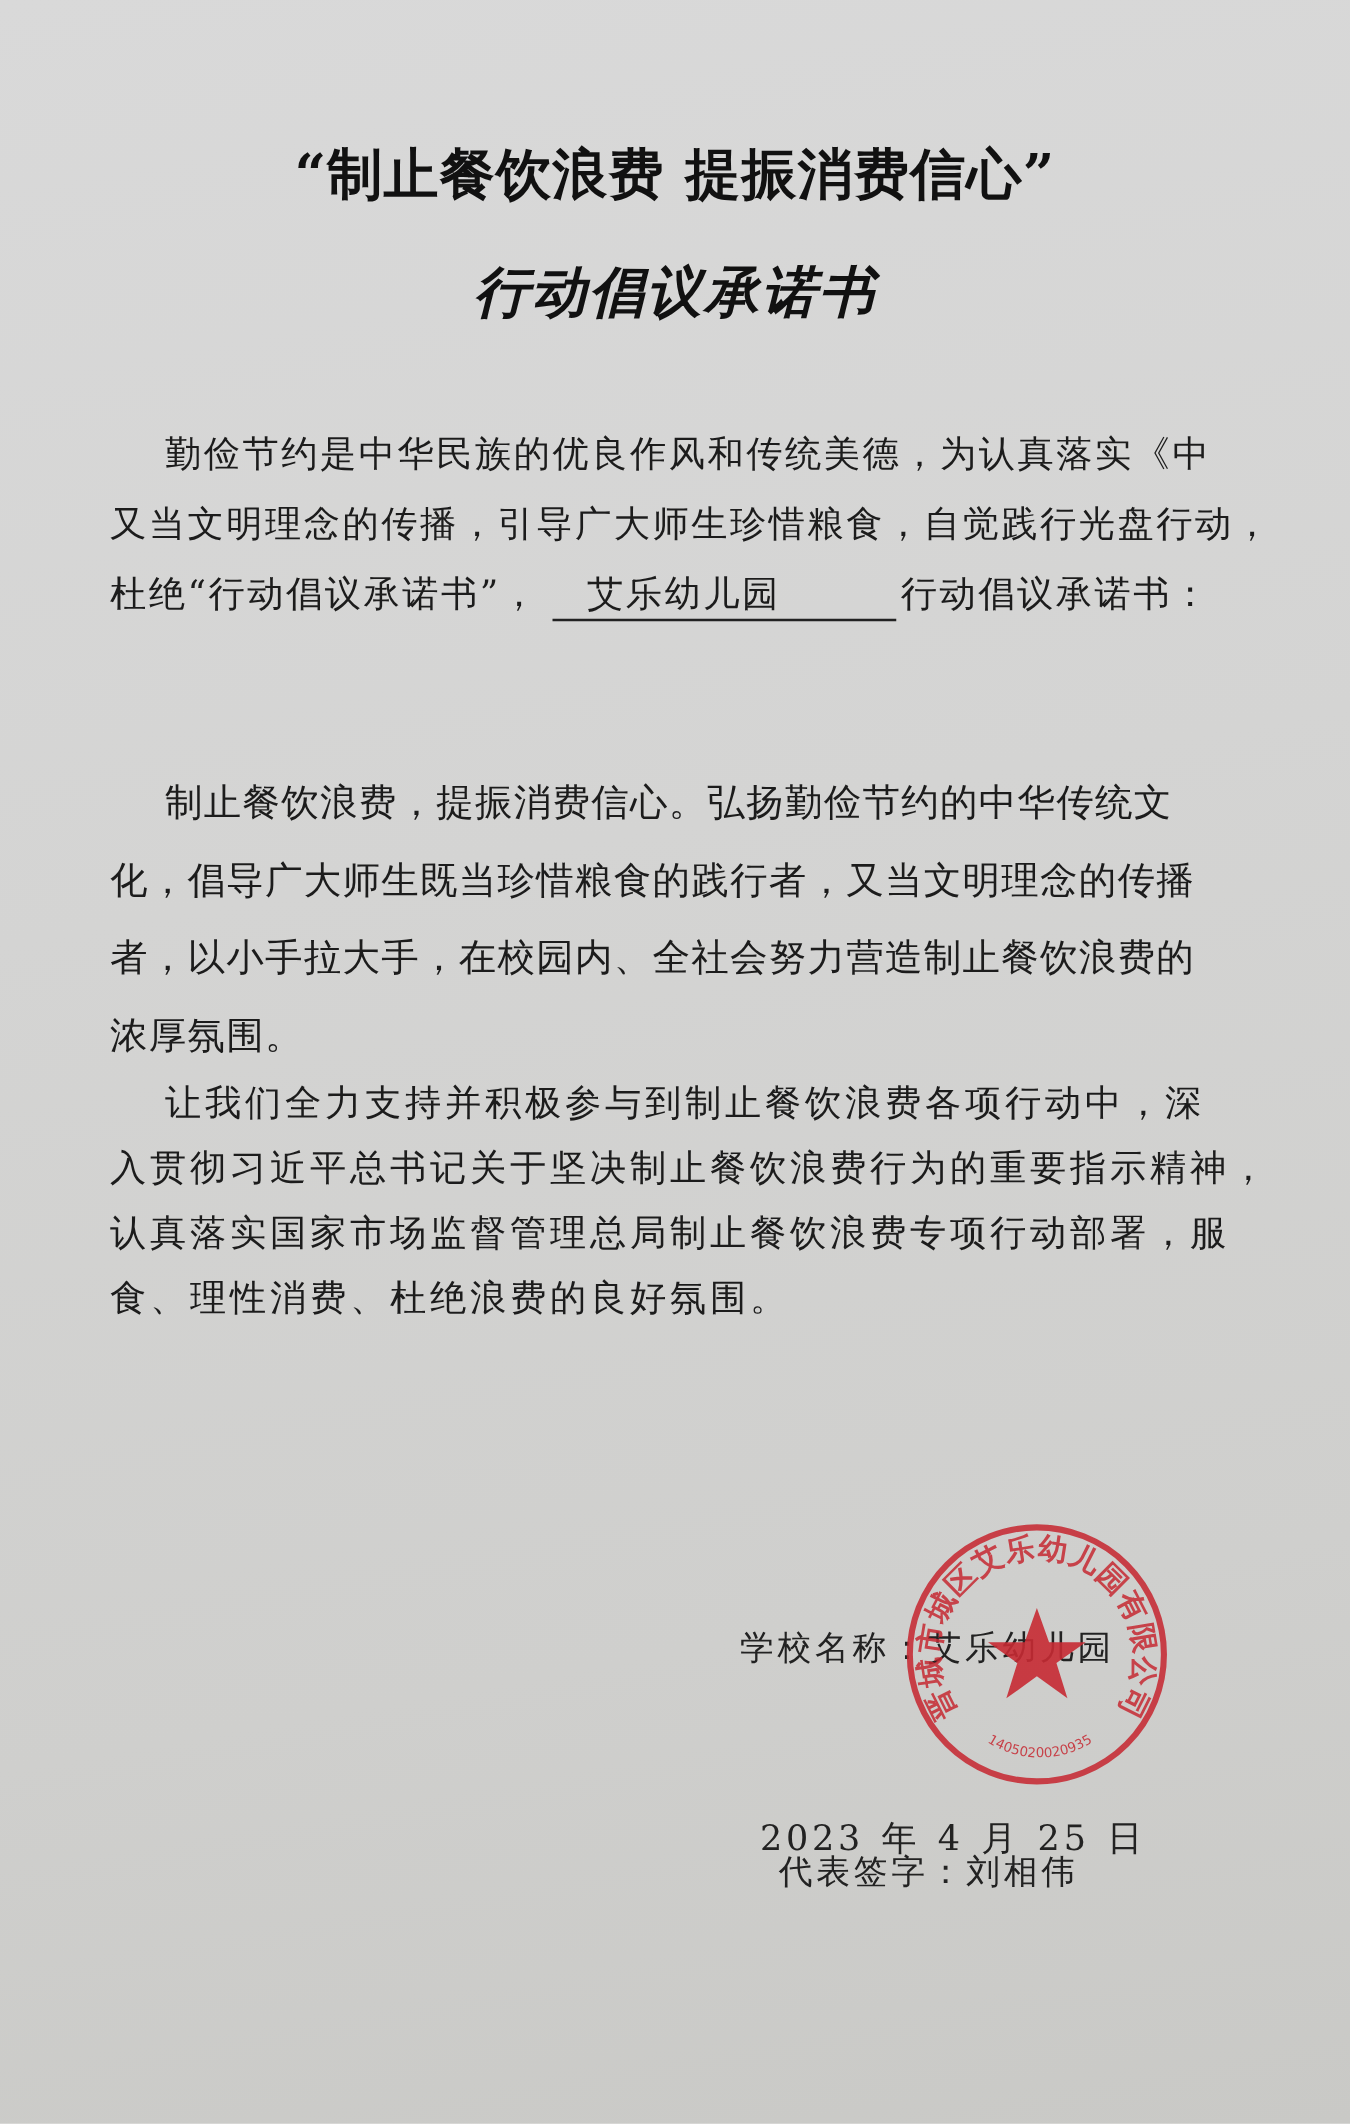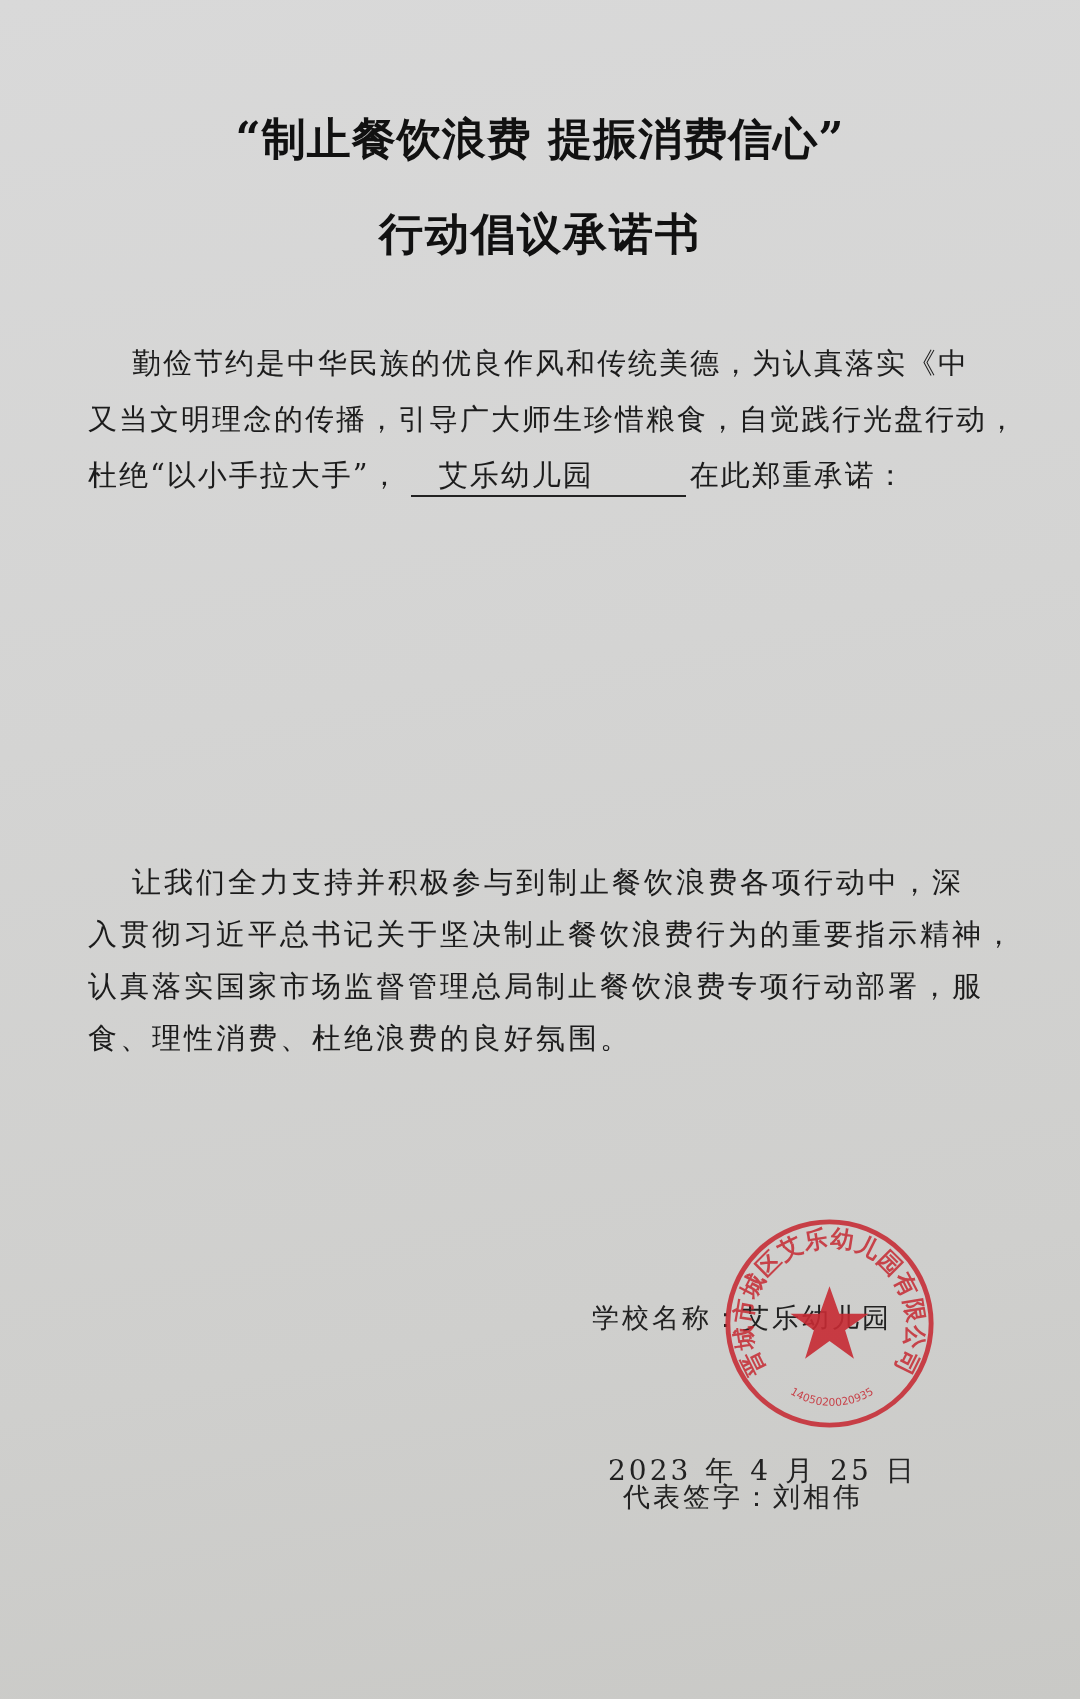--- a/index.html
+++ b/index.html
@@ -10,21 +10,21 @@
     color: #1c1c1c;
     position: relative;
   }
   .page { position: absolute; left: 0; top: 0; width: 1000px; height: 1699px; }
   .title1 {
     position: absolute; left: 0; width: 1080px; top: 110px; text-align: center;
     font-size: 44px; font-weight: bold; letter-spacing: 1px; color: #111;
   }
   .title2 {
     position: absolute; left: 0; width: 1080px; top: 205px; text-align: center;
-    font-size: 44px; font-weight: bold; letter-spacing: 2px; color: #111;
+    font-size: 44px; font-weight: bold; letter-spacing: 2px; color: #111; font-style: italic;
   }
   .para { position: absolute; left: 88px; width: 860px; font-size: 29px; }
   .para .line { height: 56px; line-height: 56px; white-space: nowrap; letter-spacing: 2px; }
   .p1 { top: 335px; }
   .p2 { top: 612px; font-family: "DejaVu Sans", "Liberation Sans", sans-serif; font-size: 30px; }
   .p2 .line { height: 62px; line-height: 62px; letter-spacing: 1px; }
   .p3 { top: 856px; font-family: "DejaVu Sans", "Liberation Sans", sans-serif; }
   .p3 .line { height: 52px; line-height: 52px; letter-spacing: 3px; }
   .indent { padding-left: 44px; }
   .fill {
@@ -45,24 +45,30 @@
 
 <div class="page">
 
   <div class="title1">“制止餐饮浪费  提振消费信心”</div>
   <div class="title2">行动倡议承诺书</div>
 
   <div class="para p1">
     <div class="line indent">勤俭节约是中华民族的优良作风和传统美德，为认真落实《中</div>
     <div class="line">又当文明理念的传播，引导广大师生珍惜粮食，自觉践行光盘行动，</div>
     <div class="line">
-      <span>杜绝“以小手拉大手”，</span><span class="fill">艾乐幼儿园</span><span>在此郑重承诺：</span>
+      <span>杜绝“行动倡议承诺书”，</span><span class="fill">艾乐幼儿园</span><span>行动倡议承诺书：</span>
     </div>
   </div>
 
+  <div class="para p2">
+    <div class="line indent">制止餐饮浪费，提振消费信心。弘扬勤俭节约的中华传统文</div>
+    <div class="line">化，倡导广大师生既当珍惜粮食的践行者，又当文明理念的传播</div>
+    <div class="line">者，以小手拉大手，在校园内、全社会努力营造制止餐饮浪费的</div>
+    <div class="line">浓厚氛围。</div>
+  </div>
 
   <div class="para p3">
     <div class="line indent">让我们全力支持并积极参与到制止餐饮浪费各项行动中，深</div>
     <div class="line">入贯彻习近平总书记关于坚决制止餐饮浪费行为的重要指示精神，</div>
     <div class="line">认真落实国家市场监督管理总局制止餐饮浪费专项行动部署，服</div>
     <div class="line">食、理性消费、杜绝浪费的良好氛围。</div>
   </div>
 
   <div class="sig sig-school">
     <span>学校名称：</span><span>艾乐幼儿园</span>

